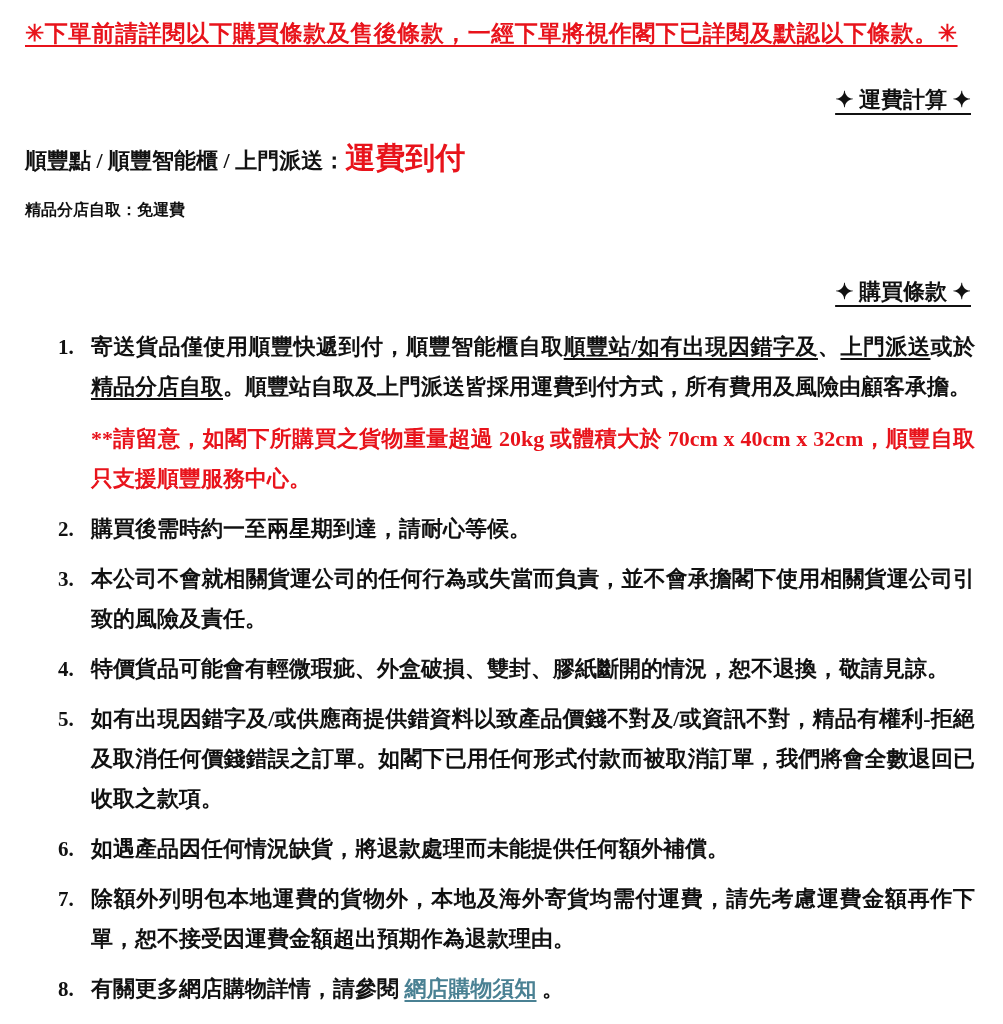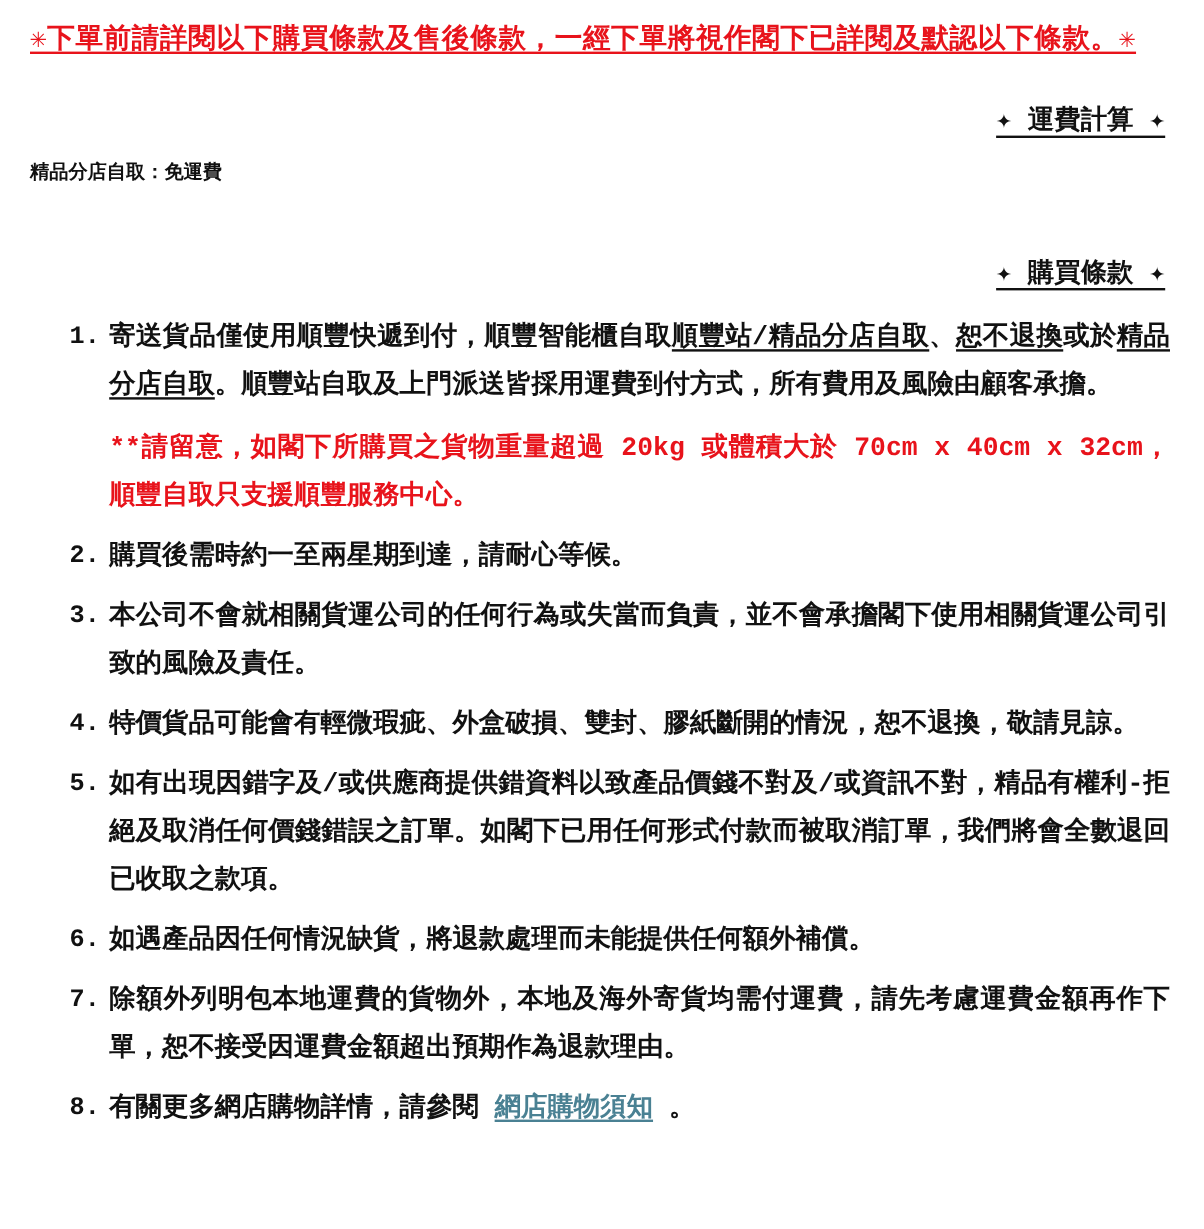--- a/index.html
+++ b/index.html
@@ -10,21 +10,21 @@
   }
   html,body{margin:0;padding:0;background:var(--bg);}
   .page{
     box-sizing:border-box;
     width:1003px;
     height:1024px;
     overflow:hidden;
     padding:18px 28px 0 25px;
     background:var(--bg);
     color:var(--text);
-    font-family:Liberation Mono, monospace;
+    font-family:Liberation Serif, serif;
     font-weight:bold;
     border-radius:13px;
   }
   .banner{
     color:var(--red);
     font-size:23px;
     line-height:1.35;
     letter-spacing:0.5px;
     text-decoration:underline;
     text-decoration-thickness:2px;
@@ -96,32 +96,33 @@
 <body>
 
 <div class="page">
 
   <div class="banner">✳下單前請詳閱以下購買條款及售後條款，一經下單將視作閣下已詳閱及默認以下條款。✳</div>
 
   <div class="heading-row">
     <span class="section-heading">✦ 運費計算 ✦</span>
   </div>
 
+  <div class="ship-line1"><span>順豐點 / 順豐智能櫃 / 上門派送：</span><span class="red-large">運費到付</span></div>
 
   <div class="ship-line2">精品分店自取：免運費</div>
 
   <div class="heading-row terms-heading-row">
     <span class="section-heading">✦ 購買條款 ✦</span>
   </div>
 
   <ol class="terms-list">
       <li class="term-item">
         <span class="term-number">1.</span>
         <div class="term-content">
-          <p class="term-p"><span>寄送貨品僅使用順豐快遞到付，順豐智能櫃自取</span><span class="u">順豐站/精品分店自取</span><span>、</span><span class="u">恕不退換</span><span>或於</span><span class="u">精品分店自取</span><span>。順豐站自取及上門派送皆採用運費到付方式，所有費用及風險由顧客承擔。</span></p>
+          <p class="term-p"><span>寄送貨品僅使用順豐快遞到付，順豐智能櫃自取</span><span class="u">順豐站/如有出現因錯字及</span><span>、</span><span class="u">上門派送</span><span>或於</span><span class="u">精品分店自取</span><span>。順豐站自取及上門派送皆採用運費到付方式，所有費用及風險由顧客承擔。</span></p>
           <p class="term-p red"><span>**請留意，如閣下所購買之貨物重量超過 20kg 或體積大於 70cm x 40cm x 32cm，順豐自取只支援順豐服務中心。</span></p>
         </div>
       </li>
       <li class="term-item">
         <span class="term-number">2.</span>
         <div class="term-content">
           <p class="term-p"><span>購買後需時約一至兩星期到達，請耐心等候。</span></p>
         </div>
       </li>
       <li class="term-item">

